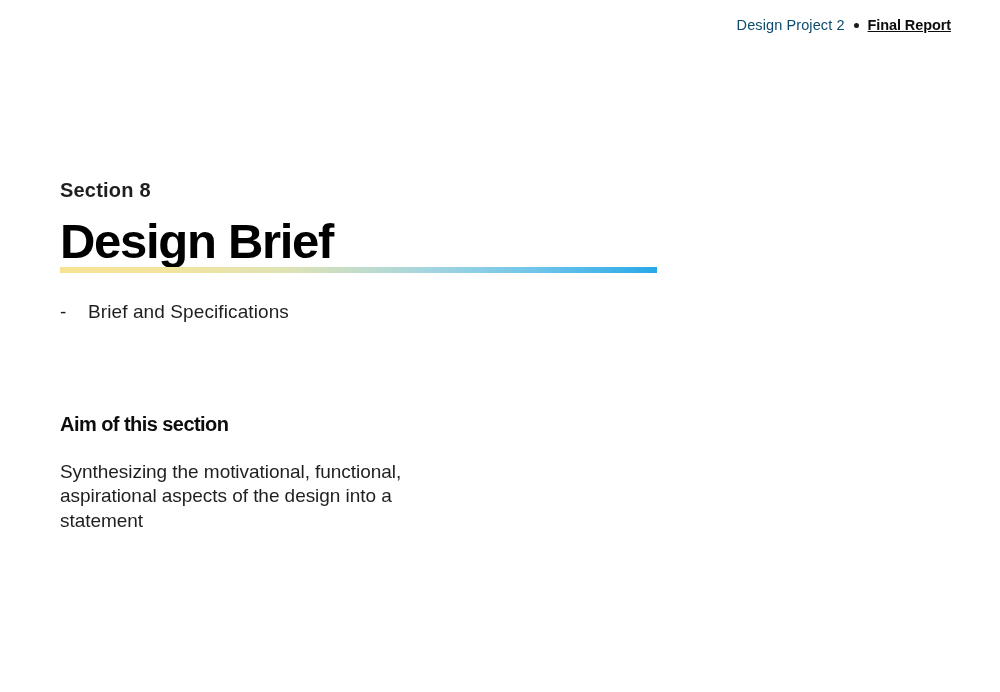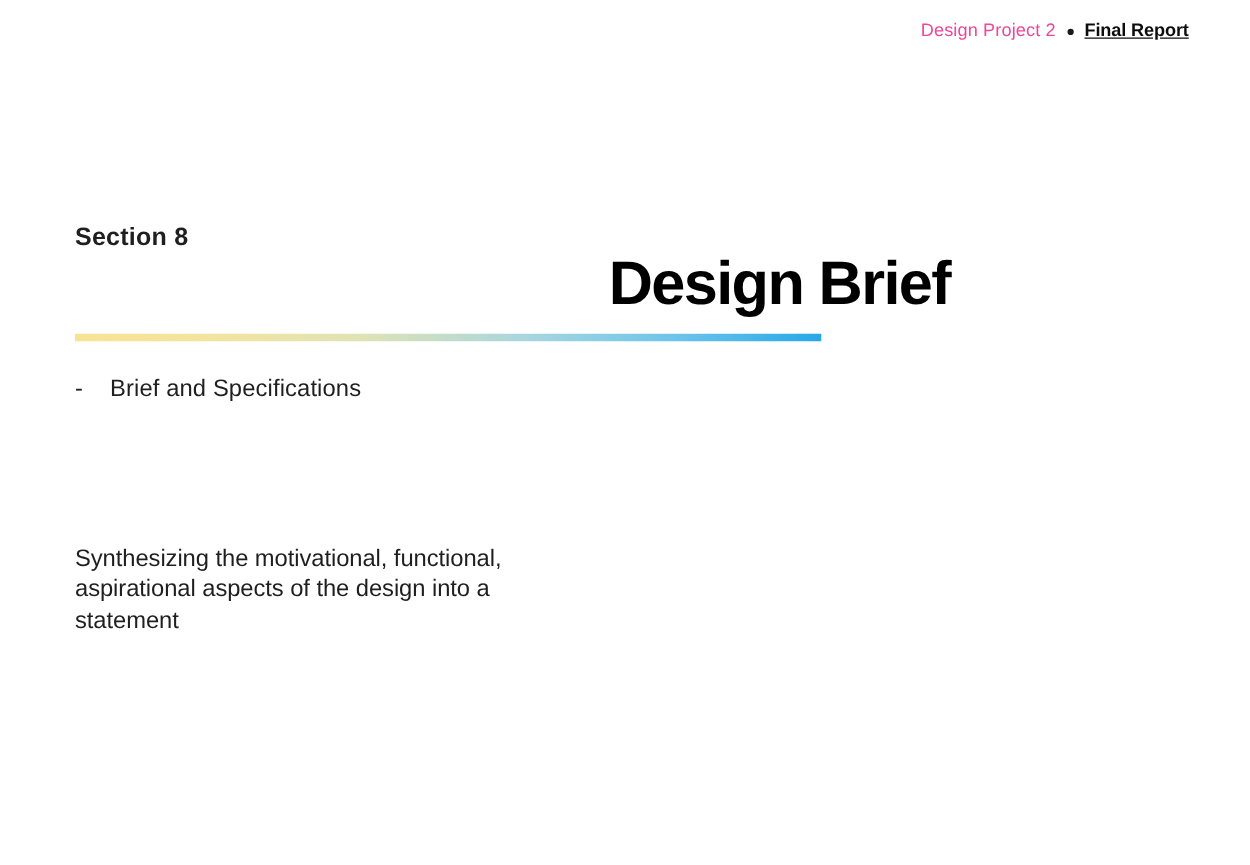--- a/index.html
+++ b/index.html
@@ -31,21 +31,21 @@
     top: 18px;
     right: 49px;
     display: flex;
     align-items: center;
     gap: 9px;
     font-size: 14.5px;
     line-height: 1;
     white-space: nowrap;
   }
   .header-project {
-    color: #ec4899;
+    color: #0c4a6e;
     font-weight: 400;
     letter-spacing: 0.1px;
     text-align: center;
   }
   .header-bullet {
     display: inline-block;
     width: 5px;
     height: 5px;
     border-radius: 50%;
     background: #1a1a1a;
@@ -74,22 +74,21 @@
     letter-spacing: 0.2px;
     line-height: 1.1;
     margin: 0;
   }
   .headline {
     font-size: 49px;
     font-weight: 700;
     color: #000000;
     letter-spacing: -1.3px;
     line-height: 1.08;
-    margin: 0 0 0 0;
-    text-align: right;
+    margin: 14px 0 0 0;
   }
 
   
   .rule {
     position: absolute;
     left: 60px;
     top: 267px;
     width: 597px;
     height: 6px;
     background: linear-gradient(
@@ -174,16 +173,17 @@
   <div class="rule"></div>
 
   <ul class="topic-list">
     <li class="topic-item">
       <span class="topic-dash">-</span>
       <span class="topic-text">Brief and Specifications</span>
     </li>
   </ul>
 
   <div class="aim-block">
+    <h2 class="aim-title">Aim of this section</h2>
     <p class="aim-body">Synthesizing the motivational, functional, aspirational aspects of the design into a statement</p>
   </div>
 
 </div>
 
 </body></html>

